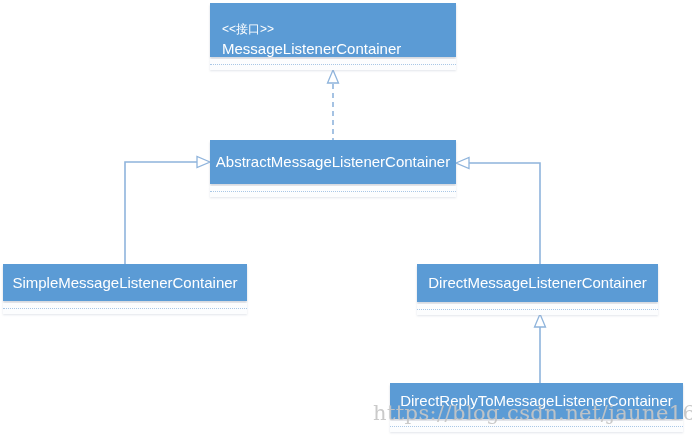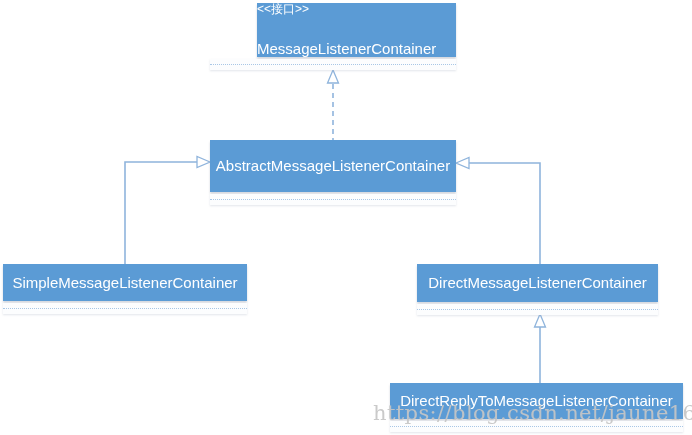--- a/index.html
+++ b/index.html
@@ -44,24 +44,23 @@
     font-size: 15px;
     display: flex;
     align-items: center;
     justify-content: center;
     white-space: nowrap;
     box-shadow: 0 2px 2px rgba(150, 160, 175, 0.4);
   }
   .uml-title.two-line {
     flex-direction: column;
     align-items: flex-start;
-    justify-content: space-between;
-    padding-left: 0;
+    justify-content: flex-end;
+    padding-left: 12px;
     gap: 6px;
-    margin-left: 47px;
   }
   .stereotype {
     font-size: 12px;
     line-height: 12px;
   }
   .class-name {
     line-height: 16px;
   }
   .uml-compartments {
     margin-top: 2px;
@@ -119,21 +118,21 @@
     <div class="uml-title two-line" style="height:54px;">
       <span class="stereotype">&lt;&lt;接口&gt;&gt;</span>
       <span class="class-name">MessageListenerContainer</span>
     </div>
     <div class="uml-compartments">
       <div class="half"></div>
     </div>
   </div>
 
   <div class="uml-class" style="left:210px; top:140px; width:246px;">
-    <div class="uml-title" style="height:52px;">
+    <div class="uml-title" style="height:44px;">
       <span class="class-name">AbstractMessageListenerContainer</span>
     </div>
     <div class="uml-compartments">
       <div class="half"></div>
     </div>
   </div>
 
   <div class="uml-class" style="left:417px; top:264px; width:241px;">
     <div class="uml-title" style="height:38px;">
       <span class="class-name">DirectMessageListenerContainer</span>

